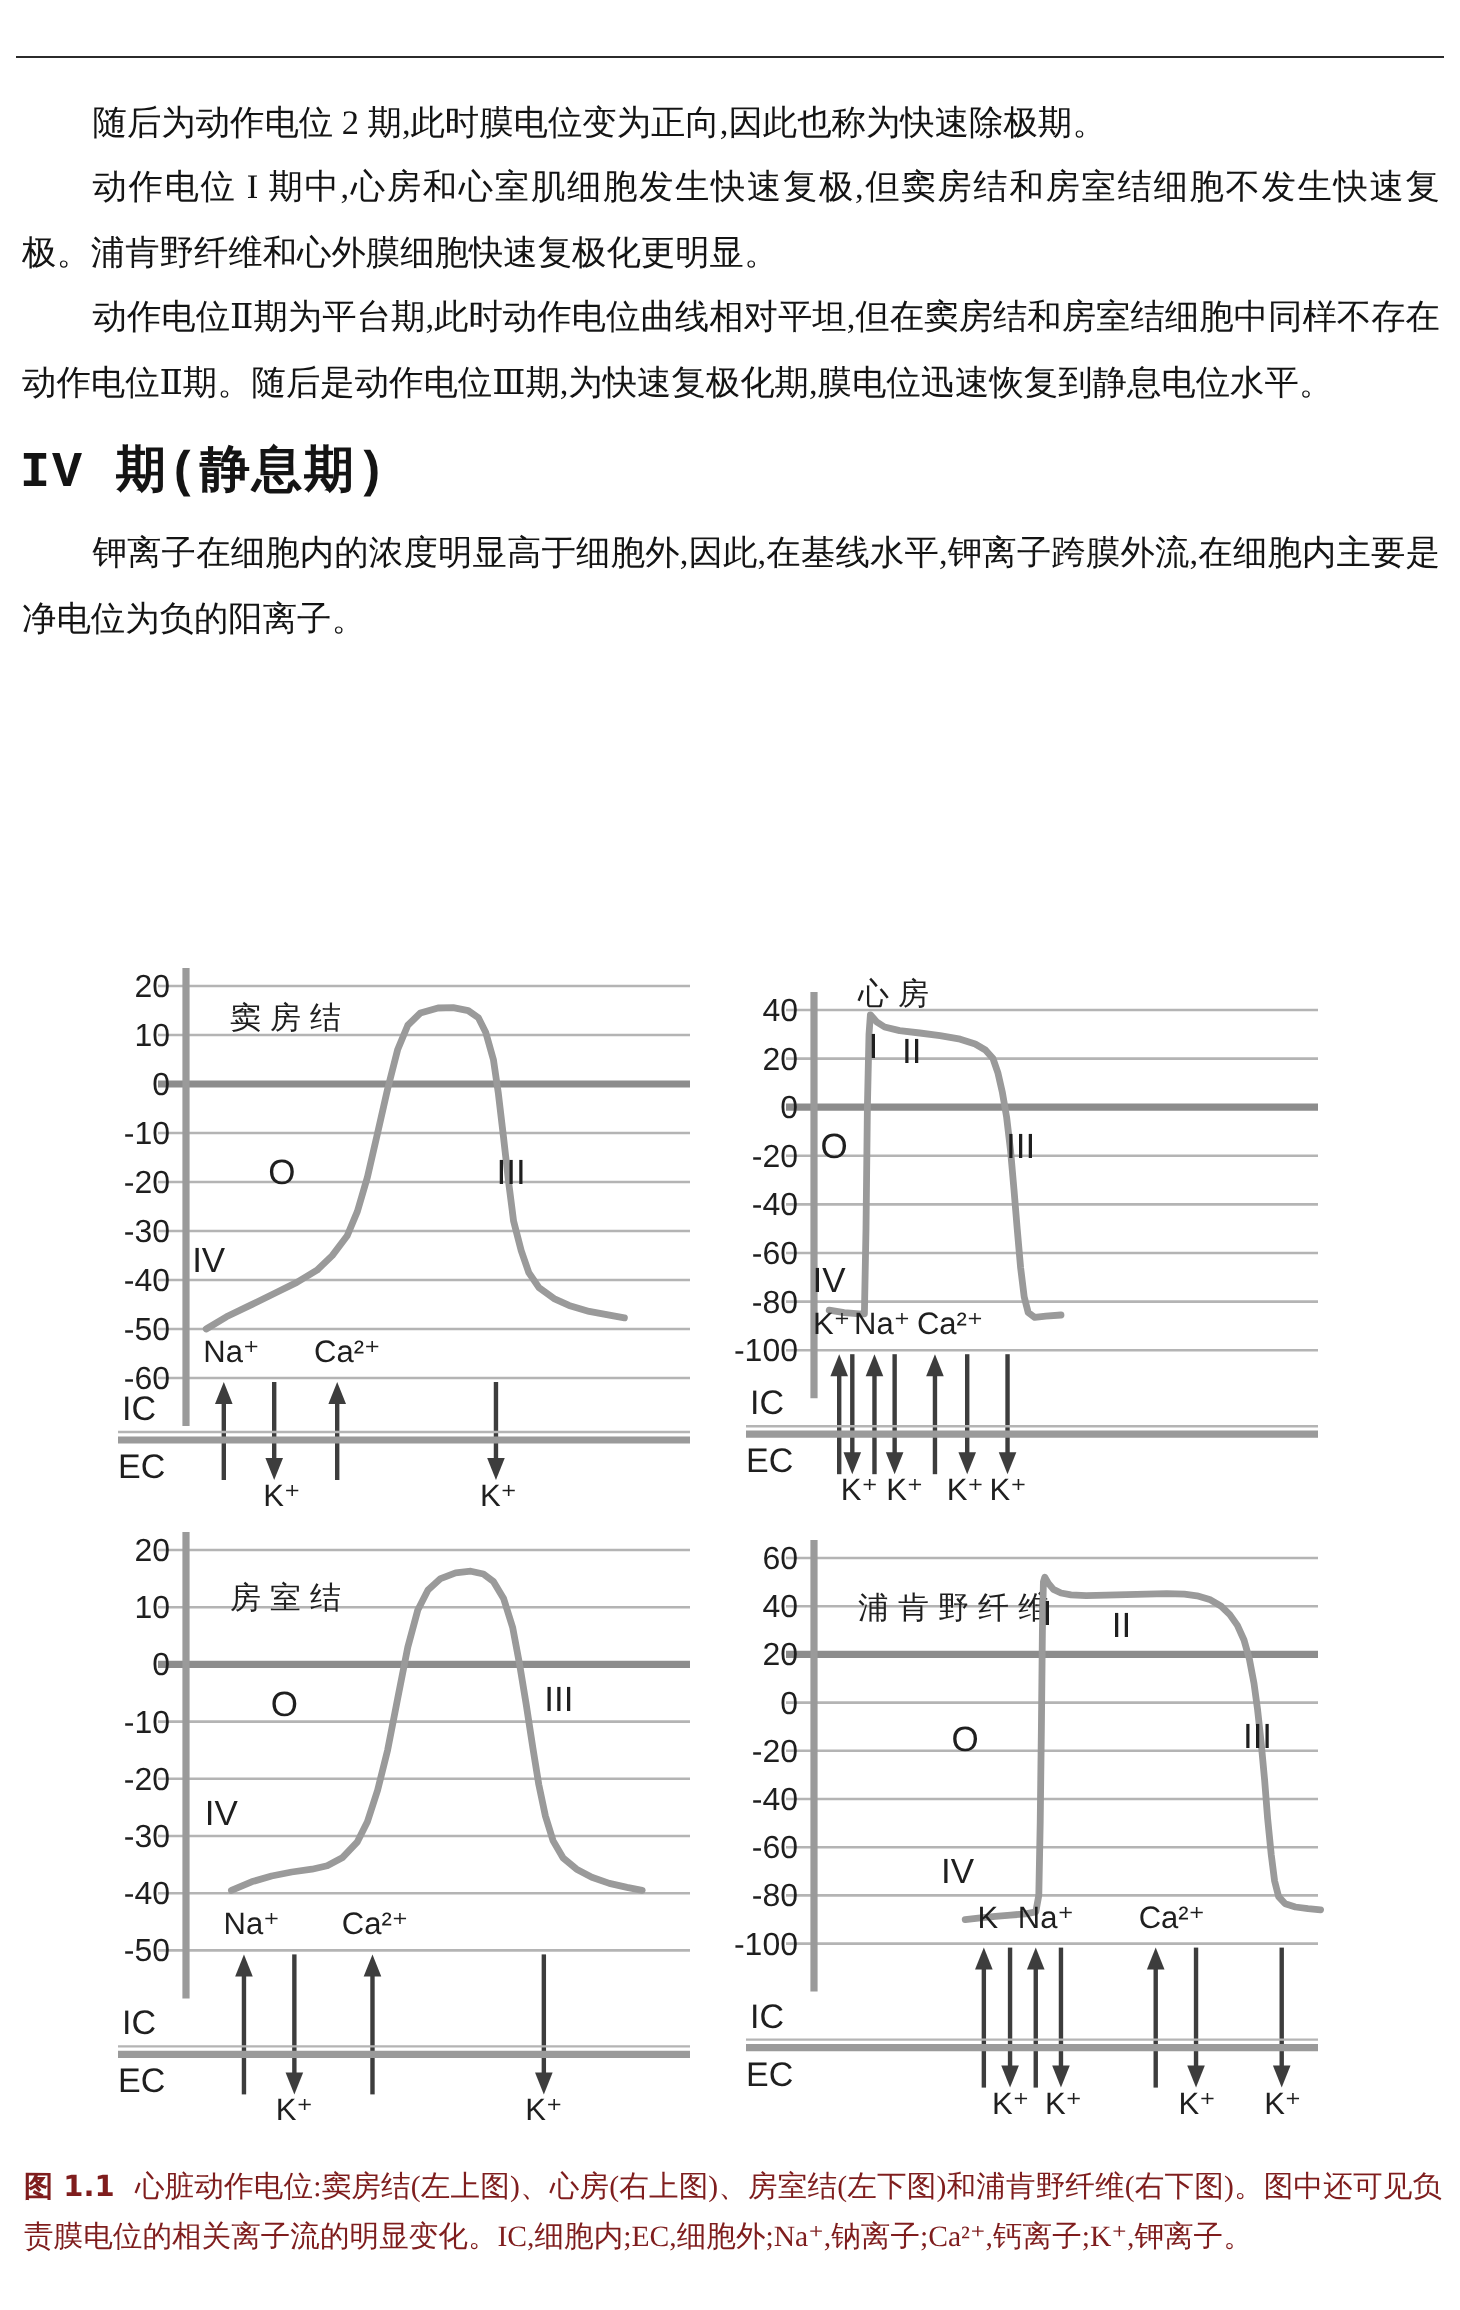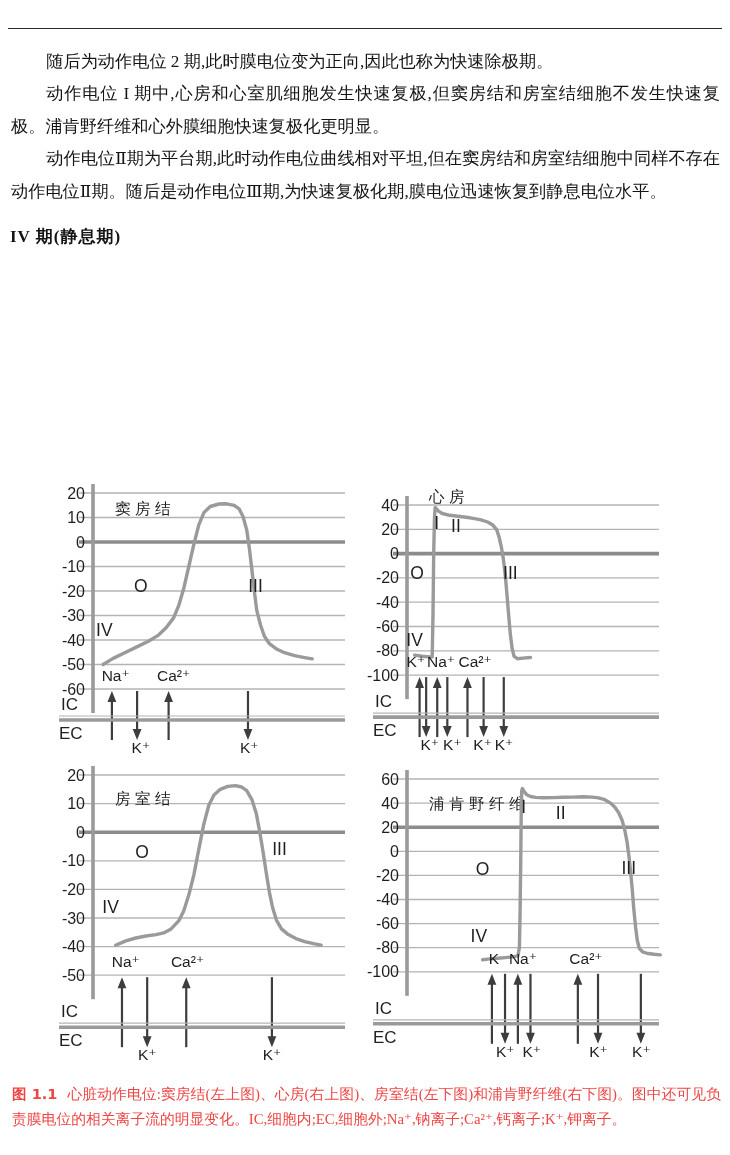--- a/index.html
+++ b/index.html
@@ -17,48 +17,49 @@
   .book-title{
     margin-left:44px;font-size:15.5px;letter-spacing:6px;font-style:italic;
   }
   .rule{position:absolute;top:28px;left:8px;right:8px;border-top:1.7px solid #2b2b2b;}
   main{
     position:absolute;top:46px;left:11px;right:10px;
     font-size:17.2px;line-height:32.4px;text-align:justify;
   }
   main p{margin:0;text-indent:2.05em;}
   h2{
-    font-family:Liberation Serif, serif;
-    font-size:17px;font-weight:bold;letter-spacing:1px;
+    font-family:Liberation Mono, monospace;
+    font-size:25px;font-weight:bold;letter-spacing:1px;
     margin:13px 0 8px -1px;
   }
   figure{position:absolute;top:482px;left:0;width:622px;height:673px;margin:0;}
   .panel{position:absolute;}
   .panel svg{display:block;overflow:visible;}
   figcaption{
     position:absolute;top:600px;left:12px;width:709px;
-    font-size:14.8px;line-height:25.2px;text-align:justify;color:#ef4444;
+    font-size:14.8px;line-height:25.2px;text-align:justify;color:#7f1d1d;
   }
   figcaption b{
     font-family:"DejaVu Sans","Liberation Sans",sans-serif;
     font-size:14.5px;margin-right:10px;
   }
 </style>
 </head>
 <body>
 
 <div class="page">
 
   <div class="rule"></div>
 
   <main>
     <p>随后为动作电位 2 期,此时膜电位变为正向,因此也称为快速除极期。</p>
     <p>动作电位 I 期中,心房和心室肌细胞发生快速复极,但窦房结和房室结细胞不发生快速复极。浦肯野纤维和心外膜细胞快速复极化更明显。</p>
     <p>动作电位Ⅱ期为平台期,此时动作电位曲线相对平坦,但在窦房结和房室结细胞中同样不存在动作电位Ⅱ期。随后是动作电位Ⅲ期,为快速复极化期,膜电位迅速恢复到静息电位水平。</p>
     <h2>IV 期(静息期)</h2>
+    <p>钾离子在细胞内的浓度明显高于细胞外,因此,在基线水平,钾离子跨膜外流,在细胞内主要是净电位为负的阳离子。</p>
   </main>
 
   <figure>
     <div class="panel" id="chart0" style="left: 47px; top: 1px;">
         <svg width="300" height="276">
           <line x1="32" y1="10" x2="298" y2="10" stroke="#b4b4b4" stroke-width="1.3"></line>
           <text x="38" y="15.5" text-anchor="end" font-size="16" fill="#1f1f1f" font-family="&quot;Liberation Sans&quot;,&quot;DejaVu Sans&quot;,sans-serif">20</text>
           <line x1="32" y1="34.5" x2="298" y2="34.5" stroke="#b4b4b4" stroke-width="1.3"></line>
           <text x="38" y="40" text-anchor="end" font-size="16" fill="#1f1f1f" font-family="&quot;Liberation Sans&quot;,&quot;DejaVu Sans&quot;,sans-serif">10</text>
           <line x1="32" y1="59" x2="298" y2="59" stroke="#8c8c8c" stroke-width="3.6"></line>

